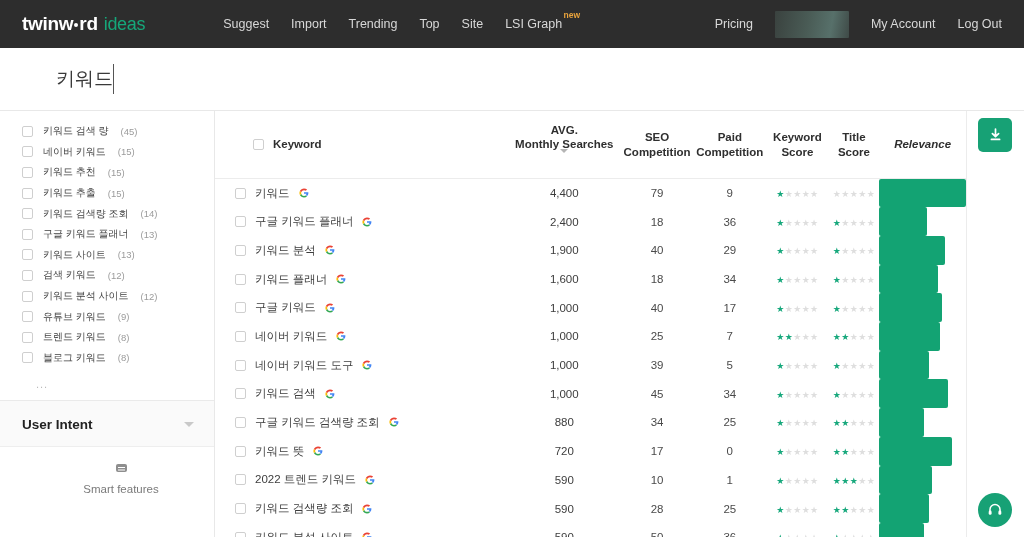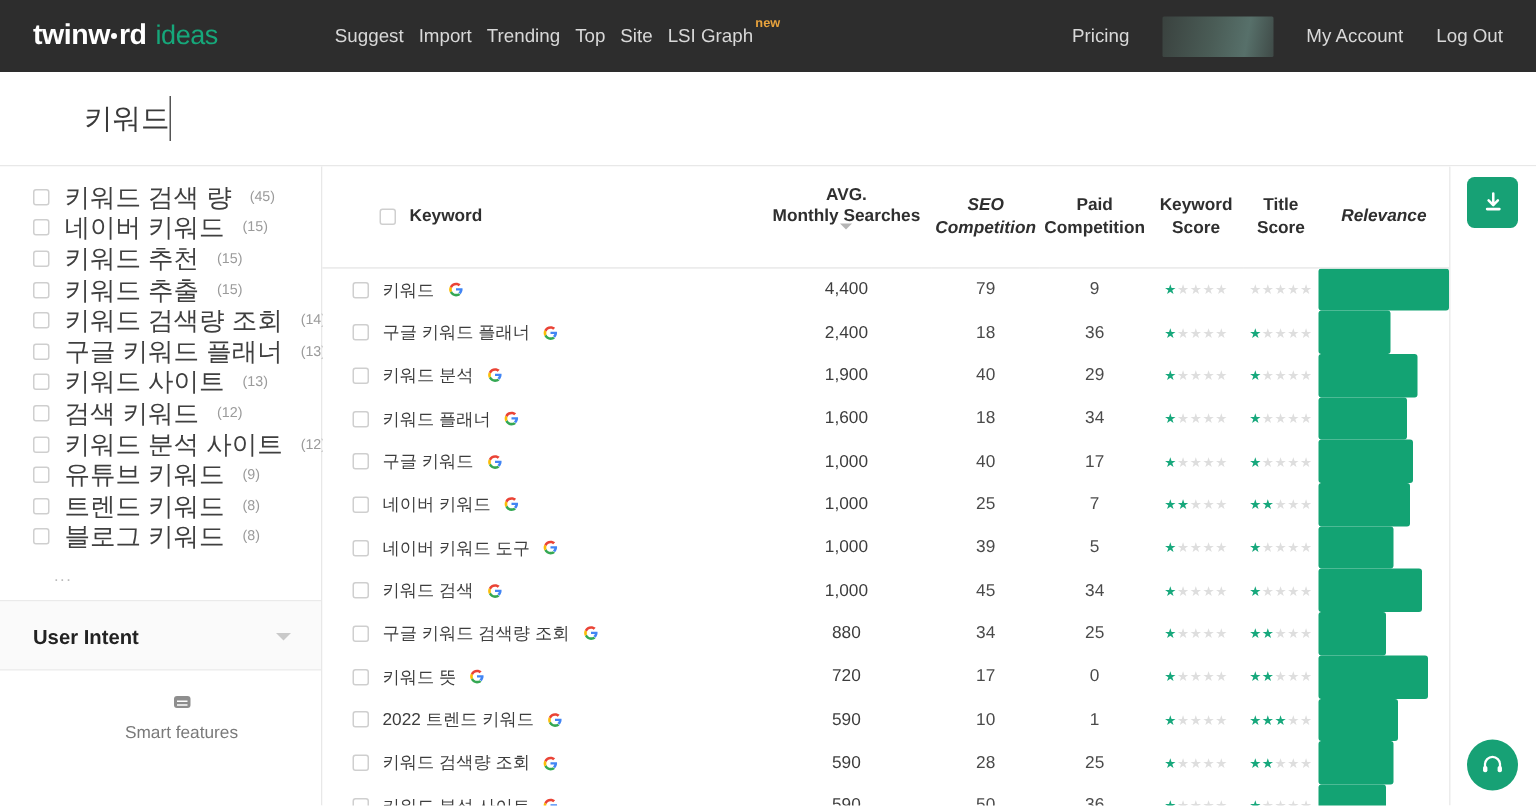--- a/index.html
+++ b/index.html
@@ -20,21 +20,21 @@
     position: relative;
   }
   .logo { display: flex; align-items: baseline; font-size: 19px; letter-spacing: -0.3px; }
   .logo-main { color: #ffffff; font-weight: 700; }
   .logo-dot {
     display: inline-block; width: 4px; height: 4px; border-radius: 50%;
     background: #ffffff; margin: 0 1px 3px 1px;
   }
   .logo-sub { color: #16a77a; font-weight: 400; margin-left: 6px; font-size: 18px; }
 
-  .nav-links { display: flex; align-items: center; margin-left: 78px; gap: 10px; }
+  .nav-links { display: flex; align-items: center; margin-left: 78px; gap: 22px; }
   .nav-link {
     color: #d8d8d8; font-size: 12.5px; text-decoration: none;
     position: relative; white-space: nowrap; cursor: pointer;
   }
   .badge-new {
     color: #e8a33d; font-size: 8.5px; font-weight: 700;
     position: absolute; top: -7px; right: -18px;
   }
 
   .nav-right { margin-left: auto; display: flex; align-items: center; gap: 22px; }
@@ -59,21 +59,21 @@
   .sidebar { width: 215px; border-right: 1px solid #e8e8e8; background: #fff; display: flex; flex-direction: column; }
   .facet-list { padding: 10px 0 6px 0; flex: 0 0 auto; }
   .facet-row {
     display: flex; align-items: center; gap: 10px;
     padding: 3px 0 3px 22px; cursor: pointer; height: 20.6px;
   }
   .cb {
     width: 11px; height: 11px; border: 1px solid #cfcfcf;
     border-radius: 2px; background: #fff; flex: 0 0 auto;
   }
-  .facet-label { font-size: 17px; color: #3f3f3f; white-space: nowrap; }
+  .facet-label { font-size: 10px; color: #3f3f3f; white-space: nowrap; }
   .facet-count { font-size: 9.5px; color: #9b9b9b; margin-left: 2px; }
   .facet-more { padding: 4px 0 10px 36px; font-size: 11px; color: #bbb; letter-spacing: 1px; }
   .side-divider { border-top: 1px solid #eaeaea; }
 
   .intent-head {
     display: flex; align-items: center; justify-content: space-between;
     padding: 16px 20px 14px 22px; background: #fafafa;
     border-bottom: 1px solid #eee; cursor: pointer;
   }
   .intent-title { font-size: 13.5px; font-weight: 700; color: #222; }
@@ -98,21 +98,21 @@
   .table-area { flex: 1; min-width: 0; display: flex; flex-direction: column; }
 
   table { width: 100%; border-collapse: collapse; table-layout: fixed; }
   thead th {
     font-size: 11.5px; color: #2f2f2f; font-weight: 700;
     padding: 12px 0 12px 0; vertical-align: middle;
     border-bottom: 1px solid #ececec; line-height: 1.25;
   }
   th.c-keyword { text-align: left; padding-left: 38px; width: 296px; }
   th.c-num-searches { width: 106px; padding-right: 6px; }
-  th.c-seo   { width: 72px; text-align: center; font-style: italic; }
+  th.c-seo   { width: 72px; text-align: center; }
   th.c-paid  { width: 72px; text-align: center; }
   th.c-kscore{ width: 62px; text-align: center; }
   th.c-tscore{ width: 50px; text-align: center; }
   th.c-rel   { width: 86px; text-align: center; font-style: italic; }
   .sort-caret {
     width: 0; height: 0; margin: 3px auto 0 auto;
     border-left: 4px solid transparent; border-right: 4px solid transparent;
     border-top: 4px solid #b5b5b5;
   }
   thead .th-inner { display: block; }

